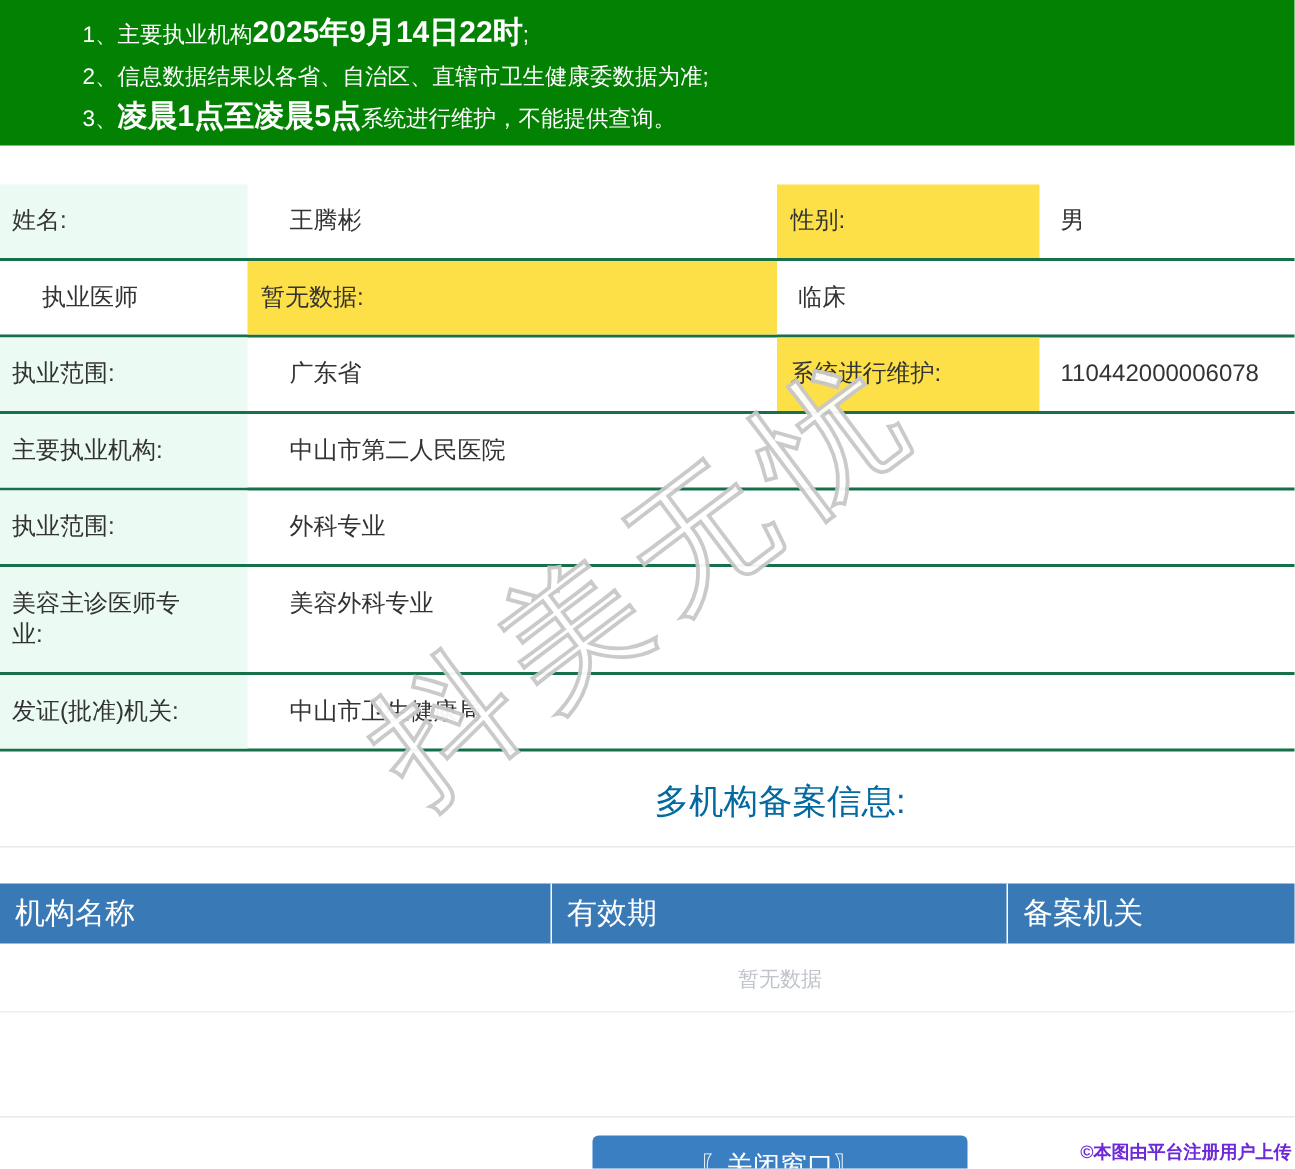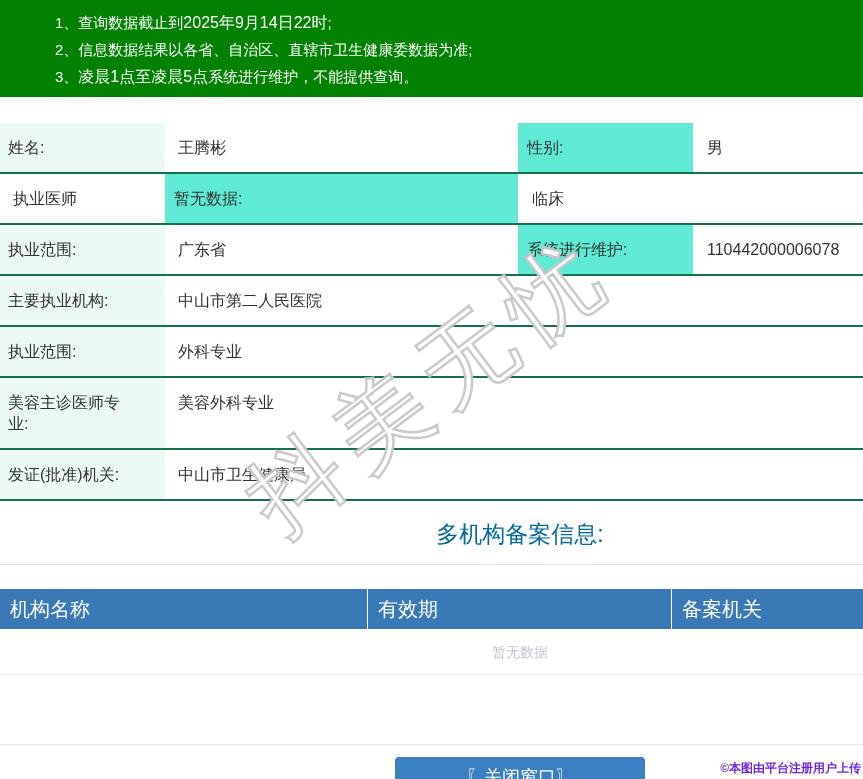--- a/index.html
+++ b/index.html
@@ -10,33 +10,33 @@
     color:#333;
   }
   .page { width:1040px; position:relative; }
 
   
   .banner { background:#028102; height:97px; padding:9px 0 0 55px; }
   .banner ul { list-style:none; }
   .banner li {
     color:#ffffff; font-size:15px; line-height:27px; white-space:nowrap;
   }
-  .banner .b { font-weight:normal; font-size:16px; }
+  .banner .b { font-weight:bold; font-size:20px; }
 
   
   .details { margin-top:26px; }
   .drow { display:grid; border-bottom:2px solid #16714a; }
   .drow.four { grid-template-columns:165px 353px 175px 1fr; }
   .drow.two  { grid-template-columns:165px 1fr; }
   .dcell { font-size:16px; line-height:21px; }
   .lbl {
     background:#ebfaf2; padding:14px 35px 14px 8px; color:#333;
   }
-  .val { padding:14px 12px 14px 13px; color:#333; }
-  .lbl2 { background:#5eead4; padding:14px 35px 14px 9px; color:#333; }
+  .val { padding:14px 12px 14px 28px; color:#333; }
+  .lbl2 { background:#fde047; padding:14px 35px 14px 9px; color:#333; }
   .val2 { padding:14px 10px 14px 14px; color:#333; }
 
   
   .filing-title-wrap {
     text-align:center; padding:18px 0 14px; border-bottom:1px solid #e8e8e8;
   }
   .filing-title { font-size:23px; font-weight:normal; color:#0369a1; }
 
   .org-table { margin-top:24px; }
   .org-head { display:grid; grid-template-columns:368px 304px 1fr; background:#3879b6; height:40px; }
@@ -74,21 +74,21 @@
     white-space:nowrap;
   }
 </style>
 </head>
 <body>
 
 <div class="page">
 
   <div class="banner">
     <ul>
-      <li><span>1、</span><span>查询数据截止到</span><span class="b">2025年9月14日22时</span><span>;</span></li>
+      <li><span>1、</span><span>主要执业机构</span><span class="b">2025年9月14日22时</span><span>;</span></li>
       <li><span>2、</span><span>信息数据结果以各省、自治区、直辖市卫生健康委数据为准;</span><span class="b"></span><span></span></li>
       <li><span>3、</span><span></span><span class="b">凌晨1点至凌晨5点</span><span>系统进行维护，不能提供查询。</span></li>
     </ul>
   </div>
 
   <div class="details">
     <div class="drow four">
       <div class="dcell lbl">姓名:</div>
       <div class="dcell val">王腾彬</div>
       <div class="dcell lbl2">性别:</div>

